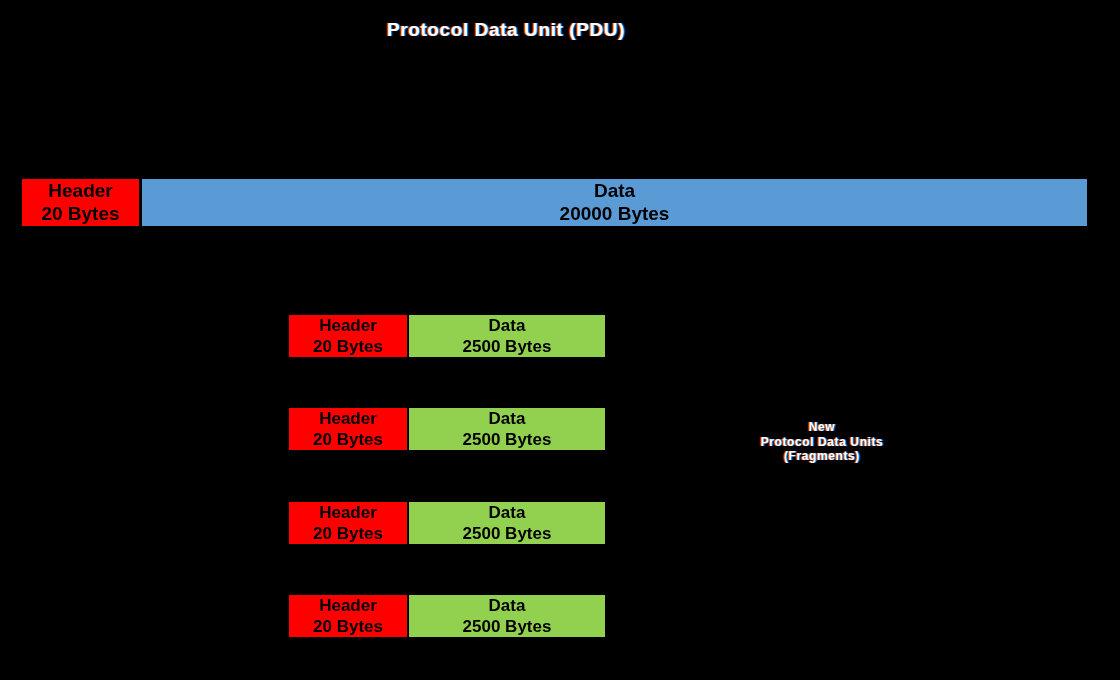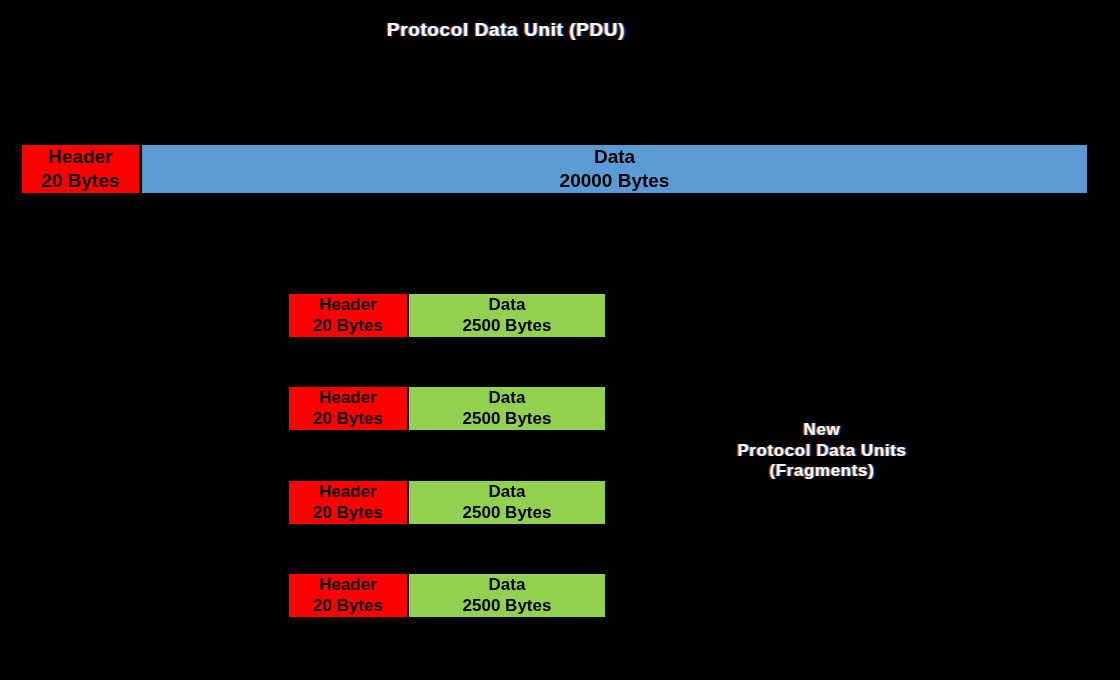--- a/index.html
+++ b/index.html
@@ -43,28 +43,28 @@
     left: 0;
     top: 18px;
     width: 1012px;
     font-size: 19px;
   }
 
   #fragments-label {
     left: 672px;
     top: 420px;
     width: 300px;
-    font-size: 17px;
+    font-size: 12px;
   }
 
   
   .pdu-bar {
     position: absolute;
     display: flex;
-    align-items: flex-start;
+    align-items: flex-end;
   }
 
   .seg {
     display: flex;
     flex-direction: column;
     align-items: center;
     justify-content: center;
     color: #000000;
     font-weight: bold;
     line-height: 1.25;

